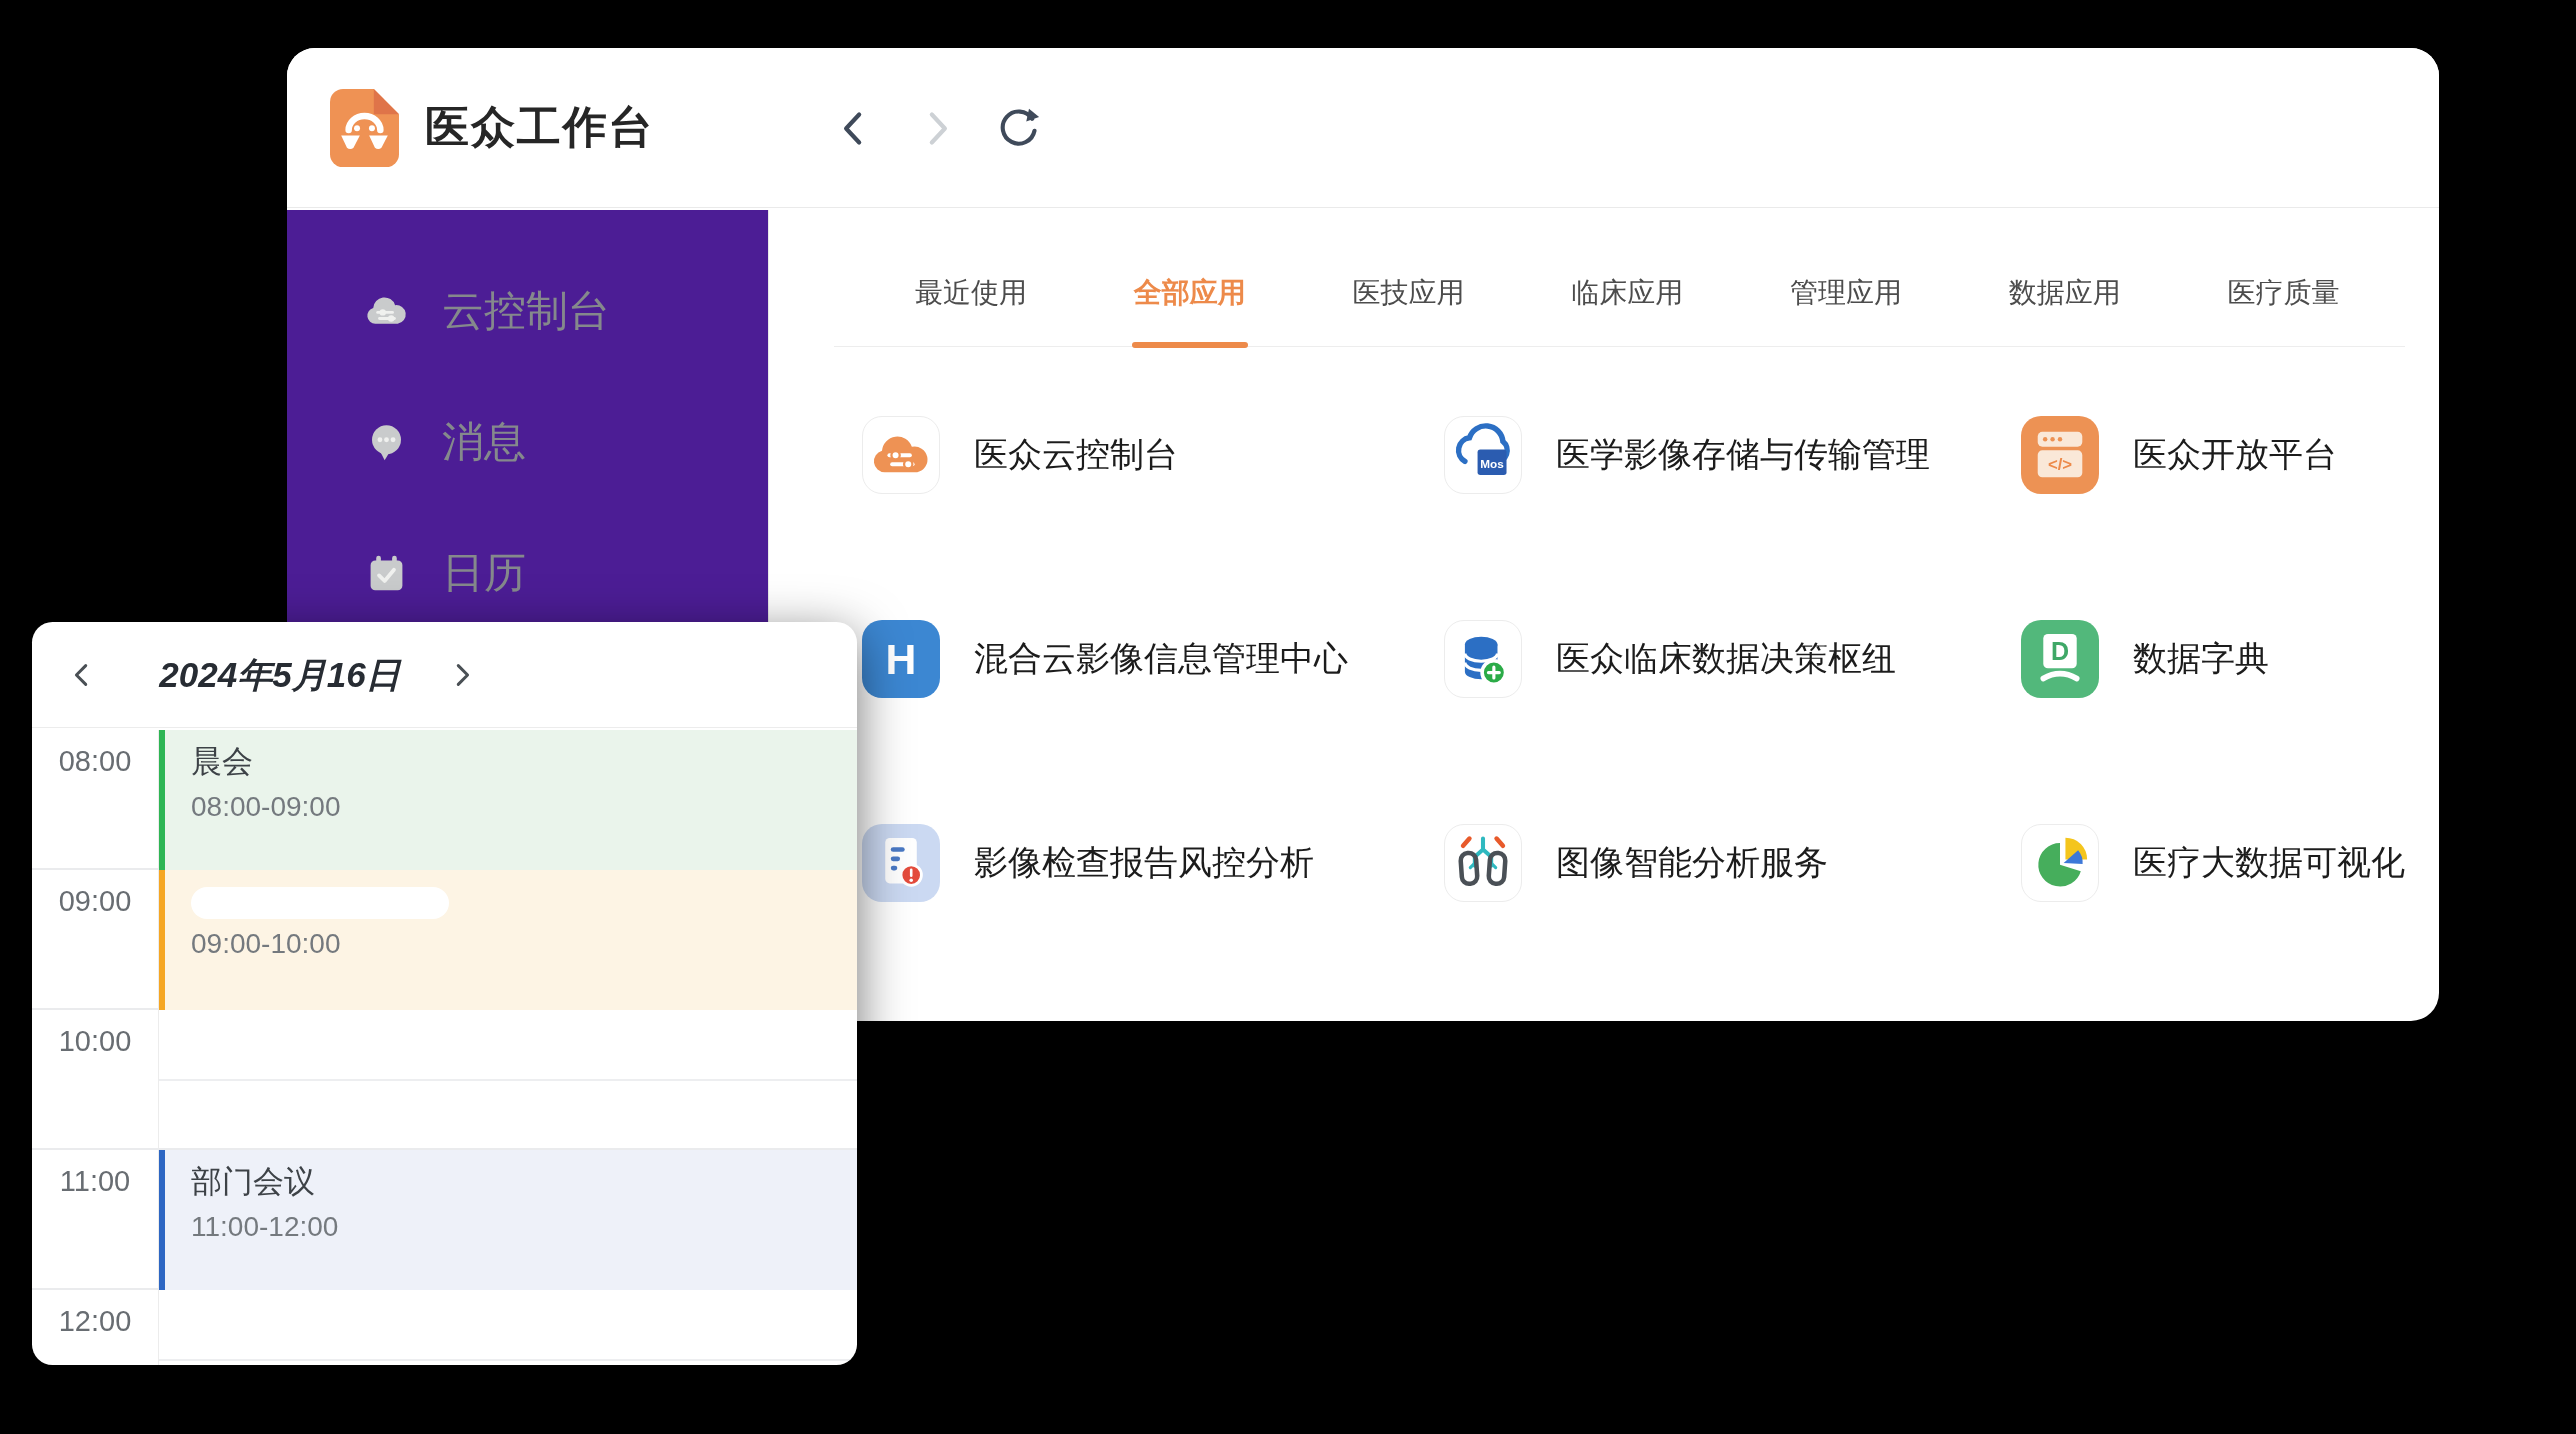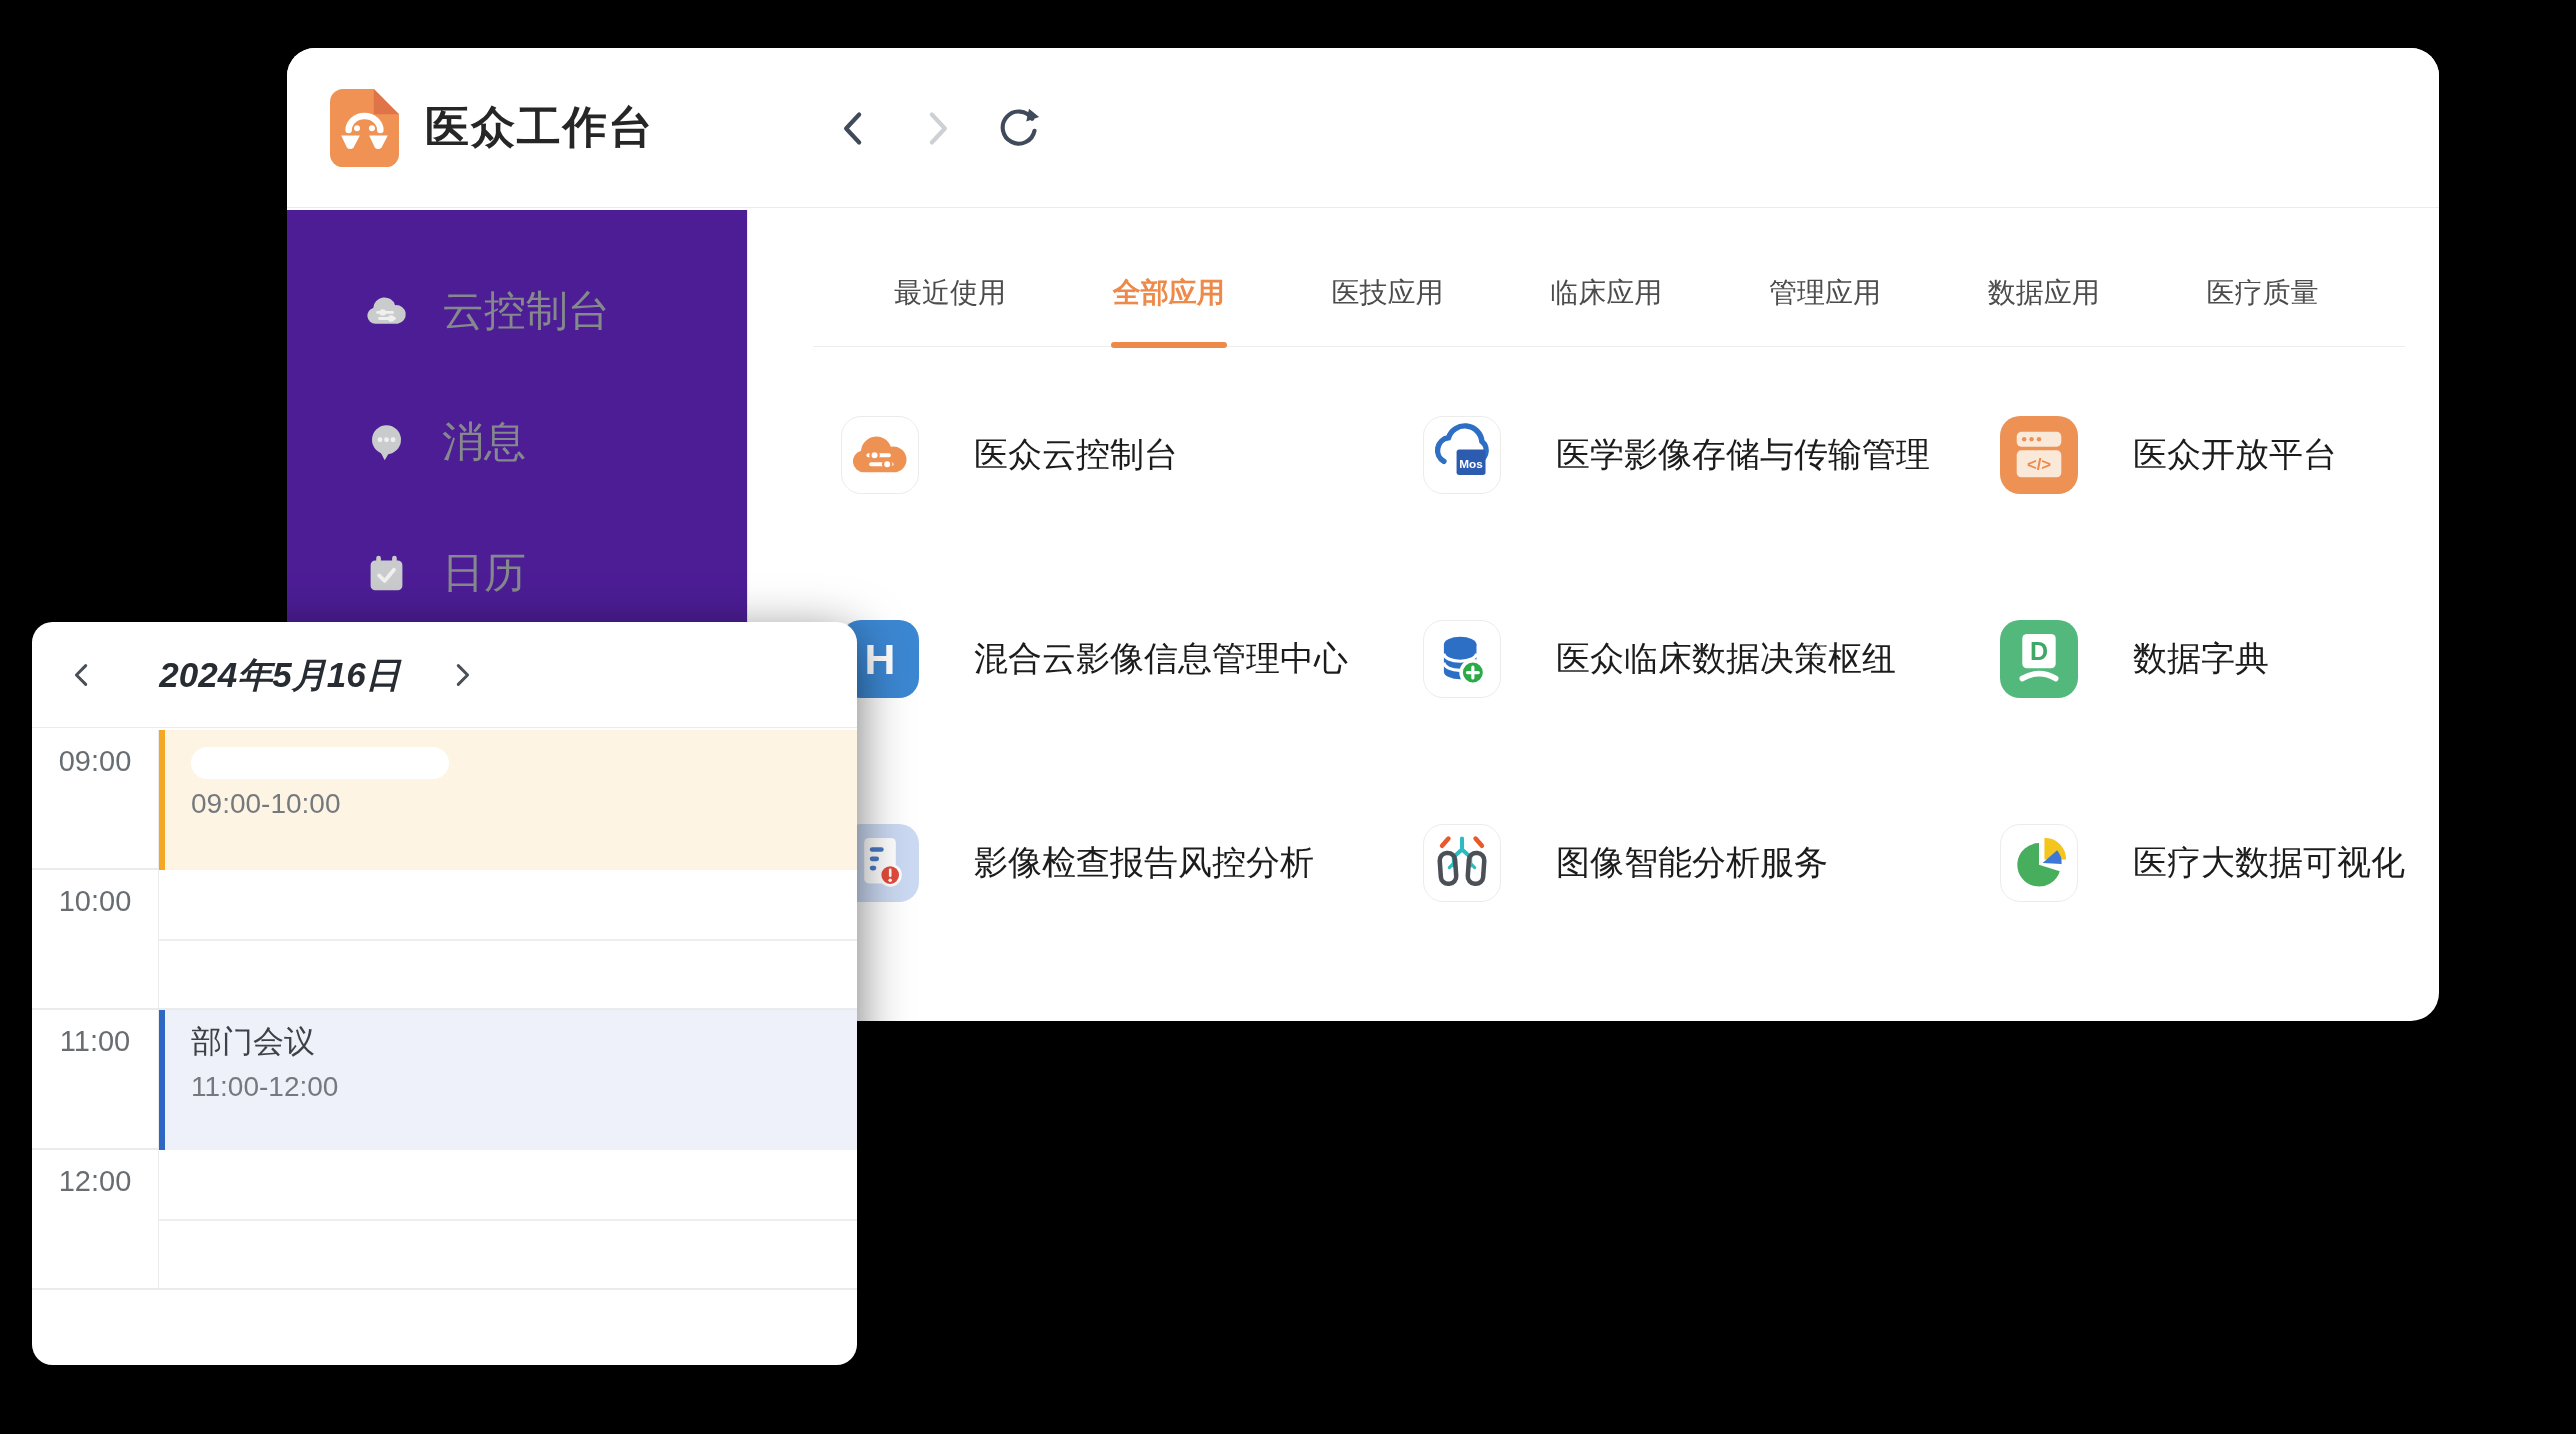--- a/index.html
+++ b/index.html
@@ -30,21 +30,21 @@
   
   .content { flex:1; padding:0 34px 0 65px; position:relative; }
   .tabbar { display:flex; gap:67px; margin-top:43px; padding:20.5px 1.9px 0 43px; border-bottom:1.9px solid #ededed; }
   .tab { font-size:28px; color:#4c4c4c; font-weight:500; padding:0 1.9px 34px 1.9px; position:relative;
     cursor:pointer; white-space:nowrap;margin-left:36px; }
   .tab.active { color:#ED8A4A; font-weight:700; }
   .tab.active::after { content:""; position:absolute; left:0; right:0; bottom:-2.8px; height:6.5px;
     border-radius:3.7px; background:#ED8A4A; }
 
   .apps { margin-top:69px; display:grid; grid-template-columns:582px 577px 1fr; grid-auto-rows:204px; }
-  .app { display:flex; align-items:center; gap:55px; height:78px; padding-left:28px; cursor:pointer; }
+  .app { display:flex; align-items:center; gap:34px; height:78px; padding-left:28px; cursor:pointer; }
   .card { width:78px; height:78px; border-radius:20px; flex:0 0 auto; display:flex; align-items:center;
     justify-content:center; }
   .card.white { background:#fff; border:1.9px solid #ececec; }
   .card svg { width:78px; height:78px; display:block; }
   .card.c-orange { background:#ED9254; }
   .card.c-blue { background:#3C87D2; }
   .card.c-green { background:#52B87B; }
   .card.c-peri { background:#CBD9F2; }
   .app-label { font-size:34px; color:#1c1c1c; font-weight:500; white-space:nowrap; }
 
@@ -292,20 +292,29 @@
       <div class="cal-date">2024年5月16日</div>
       <button class="chev next">
         <svg viewBox="0 0 30 30" width="28" height="28">
           <polyline points="11,5 21,15 11,25" fill="none" stroke="#4A5055" stroke-width="3.2" stroke-linecap="round" stroke-linejoin="round"></polyline>
         </svg>
       </button>
     </header>
 
     <div class="cal-rows">
 
+      <div class="cal-row">
+        <div class="gutter">08:00</div>
+        <div class="slot">
+          <div class="event green">
+            <div class="ev-title">晨会</div>
+            <div class="ev-time">08:00-09:00</div>
+          </div>
+        </div>
+      </div>
 
       <div class="cal-row">
         <div class="gutter">09:00</div>
         <div class="slot">
           <div class="event orange">
             <div class="pill"></div>
             <div class="ev-time">09:00-10:00</div>
           </div>
         </div>
       </div>

